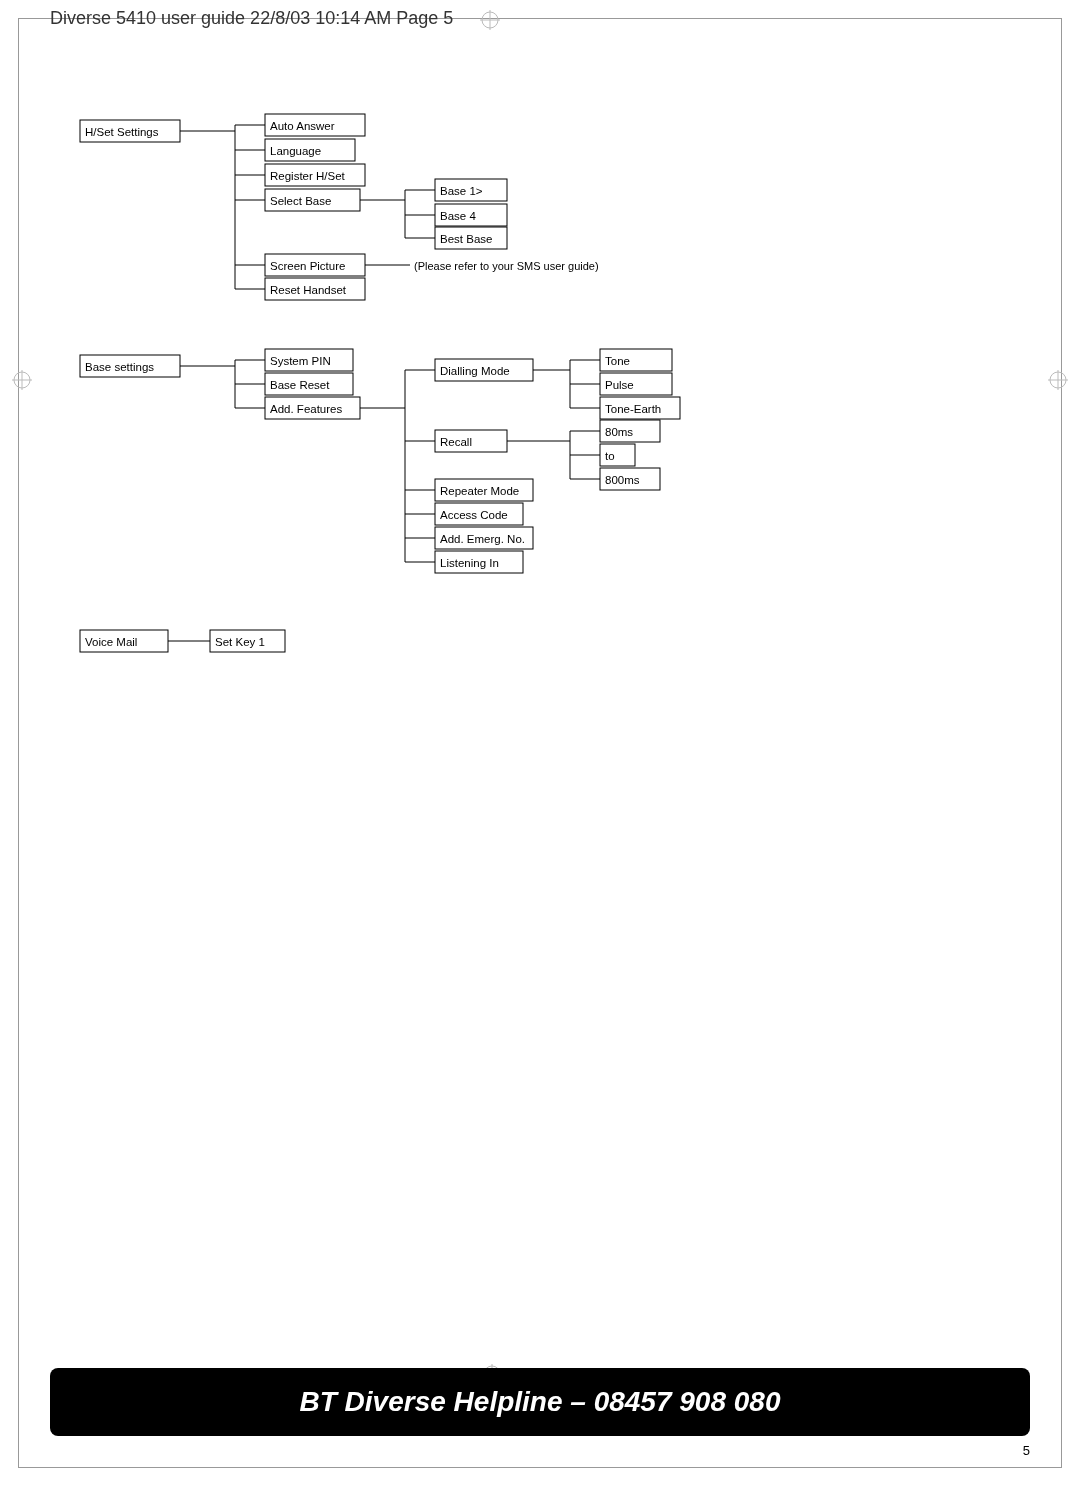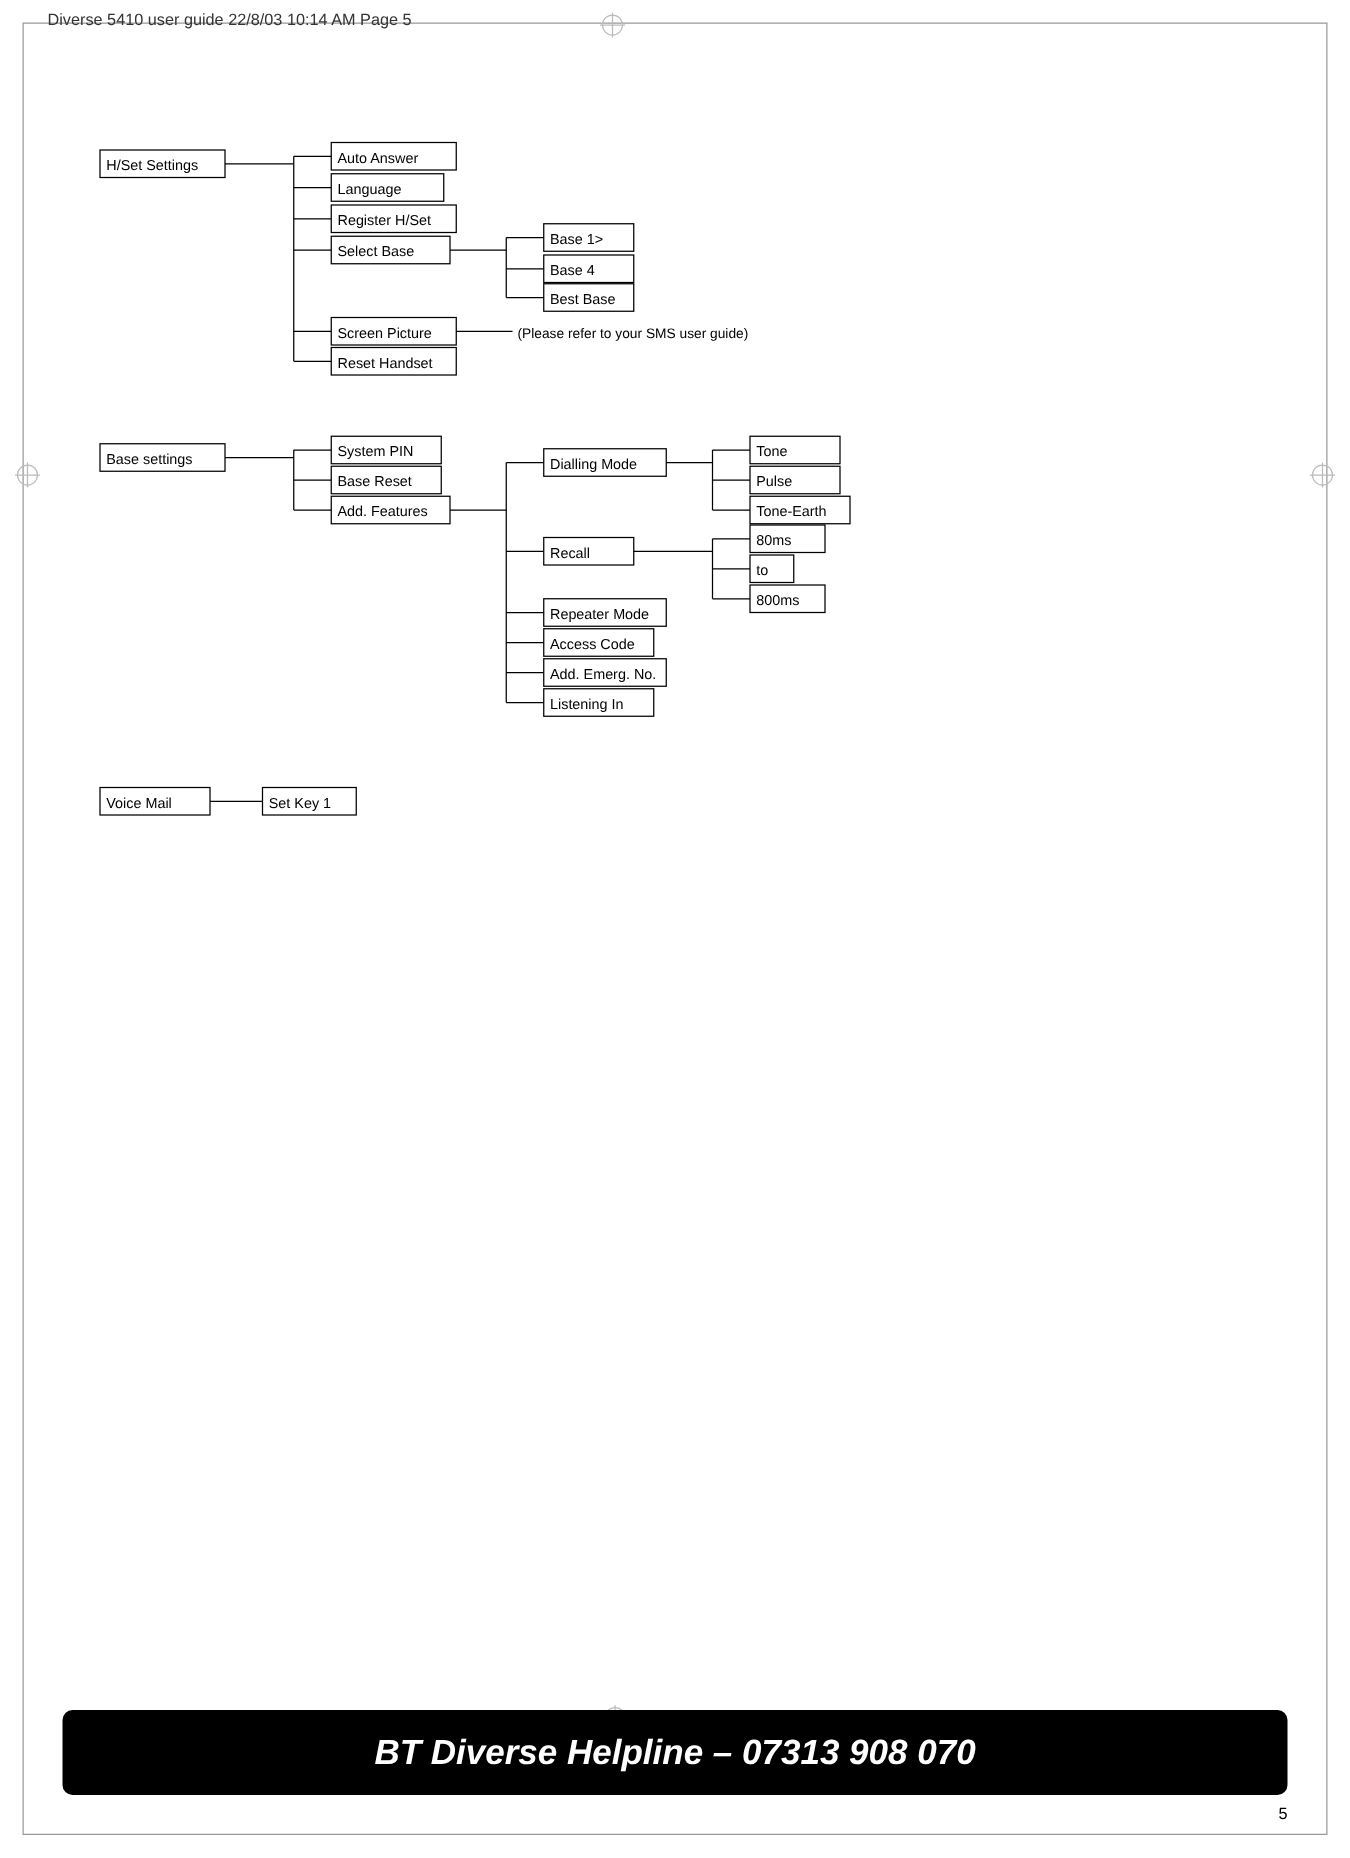--- a/index.html
+++ b/index.html
@@ -21,22 +21,22 @@
       left: 18px;
       right: 18px;
       bottom: 18px;
       border: 1px solid #999;
     }
 
     
     .header {
       position: absolute;
       top: 8px;
-      left: 38px;
-      font-size: 13px;
+      left: 50px;
+      font-size: 18px;
       color: #333;
     }
 
     
     .helpline-bar {
       position: absolute;
       bottom: 50px;
       left: 50px;
       right: 50px;
       background: #000;
@@ -239,16 +239,16 @@
   <text x="35" y="586" font-family="Arial" font-size="11.5">Voice Mail</text>
 
   <line x1="118" y1="581" x2="160" y2="581" stroke="black" stroke-width="1"></line>
 
   <rect x="160" y="570" width="75" height="22" fill="white" stroke="black" stroke-width="1"></rect>
   <text x="165" y="586" font-family="Arial" font-size="11.5">Set Key 1</text>
 
 </svg>
 
 <div class="helpline-bar">
-  <span class="helpline-text">BT Diverse Helpline – 07313 908 070</span>
+  <span class="helpline-text">BT Diverse Helpline – 08457 908 080</span>
 </div>
 
 <div class="page-number">5</div>
 
 </body></html>

